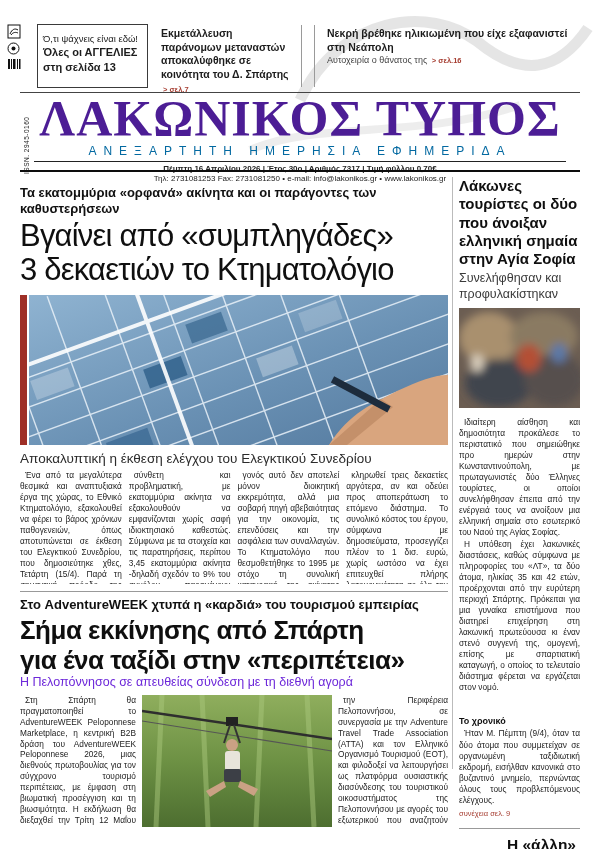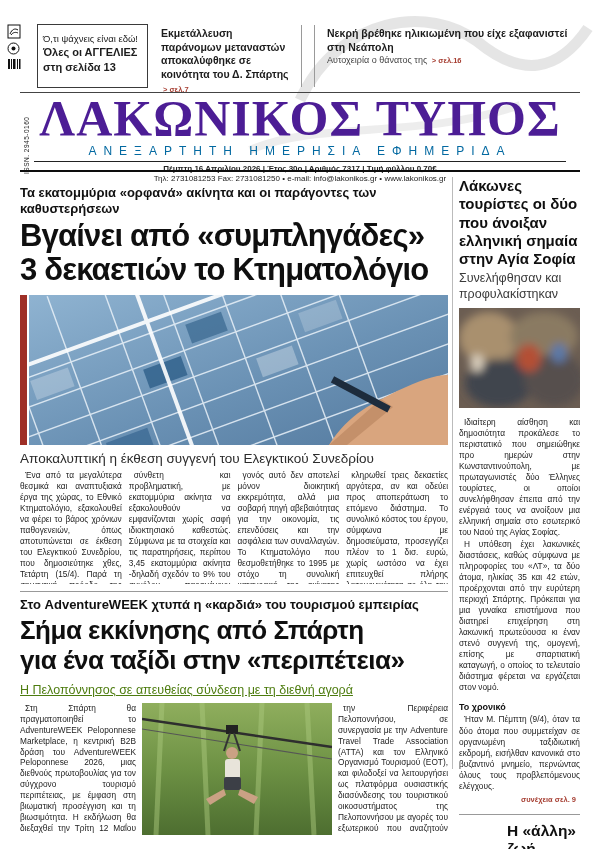--- a/index.html
+++ b/index.html
@@ -32,43 +32,43 @@
   .masthead{position:absolute;left:20px;top:93px;width:560px;text-align:center;z-index:2;}
   .mast-title{font-family:"Liberation Serif","DejaVu Serif",serif;font-weight:bold;font-size:50px;line-height:1.0;letter-spacing:1px;color:#4c1d95;white-space:nowrap;}
   .mast-sub{font-size:12px;letter-spacing:7px;color:#0369a1;margin-top:1px;}
   .mast-rule{border-top:1.5px solid #222;margin:3px 14px 2px;}
   .dateline{font-size:8px;font-weight:bold;color:#222;}
   .contact{font-size:8px;color:#222;margin-top:1px;}
   .header-rule{position:absolute;left:20px;right:20px;top:170px;border-top:2px solid #0d0d0d;z-index:2;}
   
   .main-left{position:absolute;left:20px;top:185px;width:428px;z-index:2;}
   .kicker{font-size:13px;font-weight:bold;line-height:1.2;color:#111;}
-  .headline1{font-size:31px;line-height:34px;font-weight:bold;letter-spacing:-0.8px;color:#0f0f0f;margin-top:3px;}
+  .headline1{font-size:31px;line-height:34px;font-weight:normal;letter-spacing:-0.8px;color:#0f0f0f;margin-top:3px;}
   .photo-row{display:flex;margin-top:8px;}
   .red-strip{width:7px;height:150px;background:#9e2f27;margin-right:2px;}
   .subheading{font-size:13.5px;font-weight:400;color:#2b2b2b;margin-top:6px;}
   .cols4{display:flex;gap:7px;margin-top:4px;height:114px;overflow:hidden;}
   .col{flex:1;font-size:8.3px;line-height:1.32;text-align:justify;text-indent:5px;color:#222;}
   .sec-rule{border-top:1px solid #999;margin:7px 0 5px;}
   .headline2{font-size:26px;line-height:30px;font-weight:bold;letter-spacing:-0.5px;color:#0f0f0f;margin-top:2px;}
-  .subhead2{font-size:12.5px;font-weight:400;color:#4d7c0f;margin-top:8px;text-decoration:underline;}
+  .subhead2{font-size:12.5px;font-weight:400;color:#6d28d9;margin-top:0;}
   .bottom-row{display:flex;gap:6px;margin-top:6px;height:132px;overflow:hidden;}
   .s2col{width:116px;font-size:8.3px;line-height:1.32;text-align:justify;text-indent:5px;color:#222;}
   .s2colR{width:110px;}
   
   .vrule{position:absolute;left:451.5px;top:177px;height:592px;width:1px;background:#bbb;z-index:2;}
   .sidebar{position:absolute;left:459px;top:177px;width:121px;z-index:2;}
   .sb-headline{font-size:15px;line-height:1.22;font-weight:bold;color:#0f0f0f;}
   .sb-subhead{font-size:12.5px;line-height:1.25;font-weight:400;color:#3a3a3a;margin-top:3px;}
   .sb-photo{margin-top:5px;}
   .sb p{margin:0;}
   .sb-body{font-size:8.3px;line-height:1.33;text-align:justify;color:#222;margin-top:5px;}
   .sb-body .para{text-indent:5px;margin-top:1px;}
-  .sb-chron{font-size:9px;font-weight:bold;margin-top:8px;color:#111;}
-  .sb-cont{color:#a63e32;font-size:7.5px;font-weight:bold;text-align:right;margin-top:3px;padding-right:4px;}
+  .sb-chron{font-size:9px;font-weight:bold;margin-top:22px;color:#111;}
+  .sb-cont{color:#a63e32;font-size:7.5px;font-weight:normal;text-align:left;margin-top:3px;padding-right:4px;}
   .sb-rule{border-top:1px solid #999;margin:9px 0 7px;}
   .sb-foot-title{font-size:15.5px;font-weight:bold;color:#0f0f0f;margin-left:48px;}
   .sb-foot-author{font-size:9px;font-weight:bold;color:#222;margin-top:16px;}
 </style>
 </head>
 <body>
 
 <div class="page">
 
   <svg class="watermark" width="600" height="260">
@@ -170,21 +170,21 @@
         </g>
         <g transform="rotate(-20 210 75)" stroke="#ffffff" stroke-width="4" opacity="0.9">
           <line x1="-60" y1="-2" x2="480" y2="-2"></line>
             <line x1="140" y1="-60" x2="140" y2="220"></line>
         </g>
         <path d="M419,150 L300,150 C320,118 345,108 368,96 C390,86 405,80 419,80 Z" fill="#d9a57e"></path>
         <path d="M352,104 L300,150 L318,150 L364,112 Z" fill="#c4906a"></path>
         <rect x="300" y="96" width="64" height="7" transform="rotate(28 332 99)" fill="#1d2c3d"></rect>
       </svg>
     </div>
-    <div class="subheading">Αποκαλυπτική η έκθεση συγγενή του Ελεγκτικού Συνεδρίου</div>
+    <div class="subheading">Αποκαλυπτική η έκθεση ελέγχου του Ελεγκτικού Συνεδρίου</div>
     <div class="cols4">
       <div class="col">Ένα από τα μεγαλύτερα θεσμικά και αναπτυξιακά έργα της χώρας, το Εθνικό Κτηματολόγιο, εξακολουθεί να φέρει το βάρος χρόνιων παθογενειών, όπως αποτυπώνεται σε έκθεση του Ελεγκτικού Συνεδρίου, που δημοσιεύτηκε χθες, Τετάρτη (15/4). Παρά τη σημαντική πρόοδο της τελευταίας δεκαετίας, η συνολική εικόνα παραμένει</div>
       <div class="col">σύνθετη και προβληματική, με εκατομμύρια ακίνητα να εξακολουθούν να εμφανίζονται χωρίς σαφή ιδιοκτησιακό καθεστώς. Σύμφωνα με τα στοιχεία και τις παρατηρήσεις, περίπου 3,45 εκατομμύρια ακίνητα -δηλαδή σχεδόν το 9% του συνόλου- παραμένουν καταγεγραμμένα ως «αγνώστου ιδιοκτήτη». Το γε-</div>
       <div class="col">γονός αυτό δεν αποτελεί μόνον διοικητική εκκρεμότητα, αλλά μια σοβαρή πηγή αβεβαιότητας για την οικονομία, τις επενδύσεις και την ασφάλεια των συναλλαγών. Το Κτηματολόγιο που θεσμοθετήθηκε το 1995 με στόχο τη συνολική καταγραφή της ακίνητης περιουσίας της χώρας, εξακολουθεί να μην έχει ολο-</div>
       <div class="col">
         <span>κληρωθεί τρεις δεκαετίες αργότερα, αν και οδεύει προς αποπεράτωση το επόμενο διάστημα. Το συνολικό κόστος του έργου, σύμφωνα με δημοσιεύματα, προσεγγίζει πλέον το 1 δισ. ευρώ, χωρίς ωστόσο να έχει επιτευχθεί πλήρης λειτουργικότητα σε όλη την επικράτεια.</span>
         
       </div>
     </div>
     <div class="sec-rule"></div>

